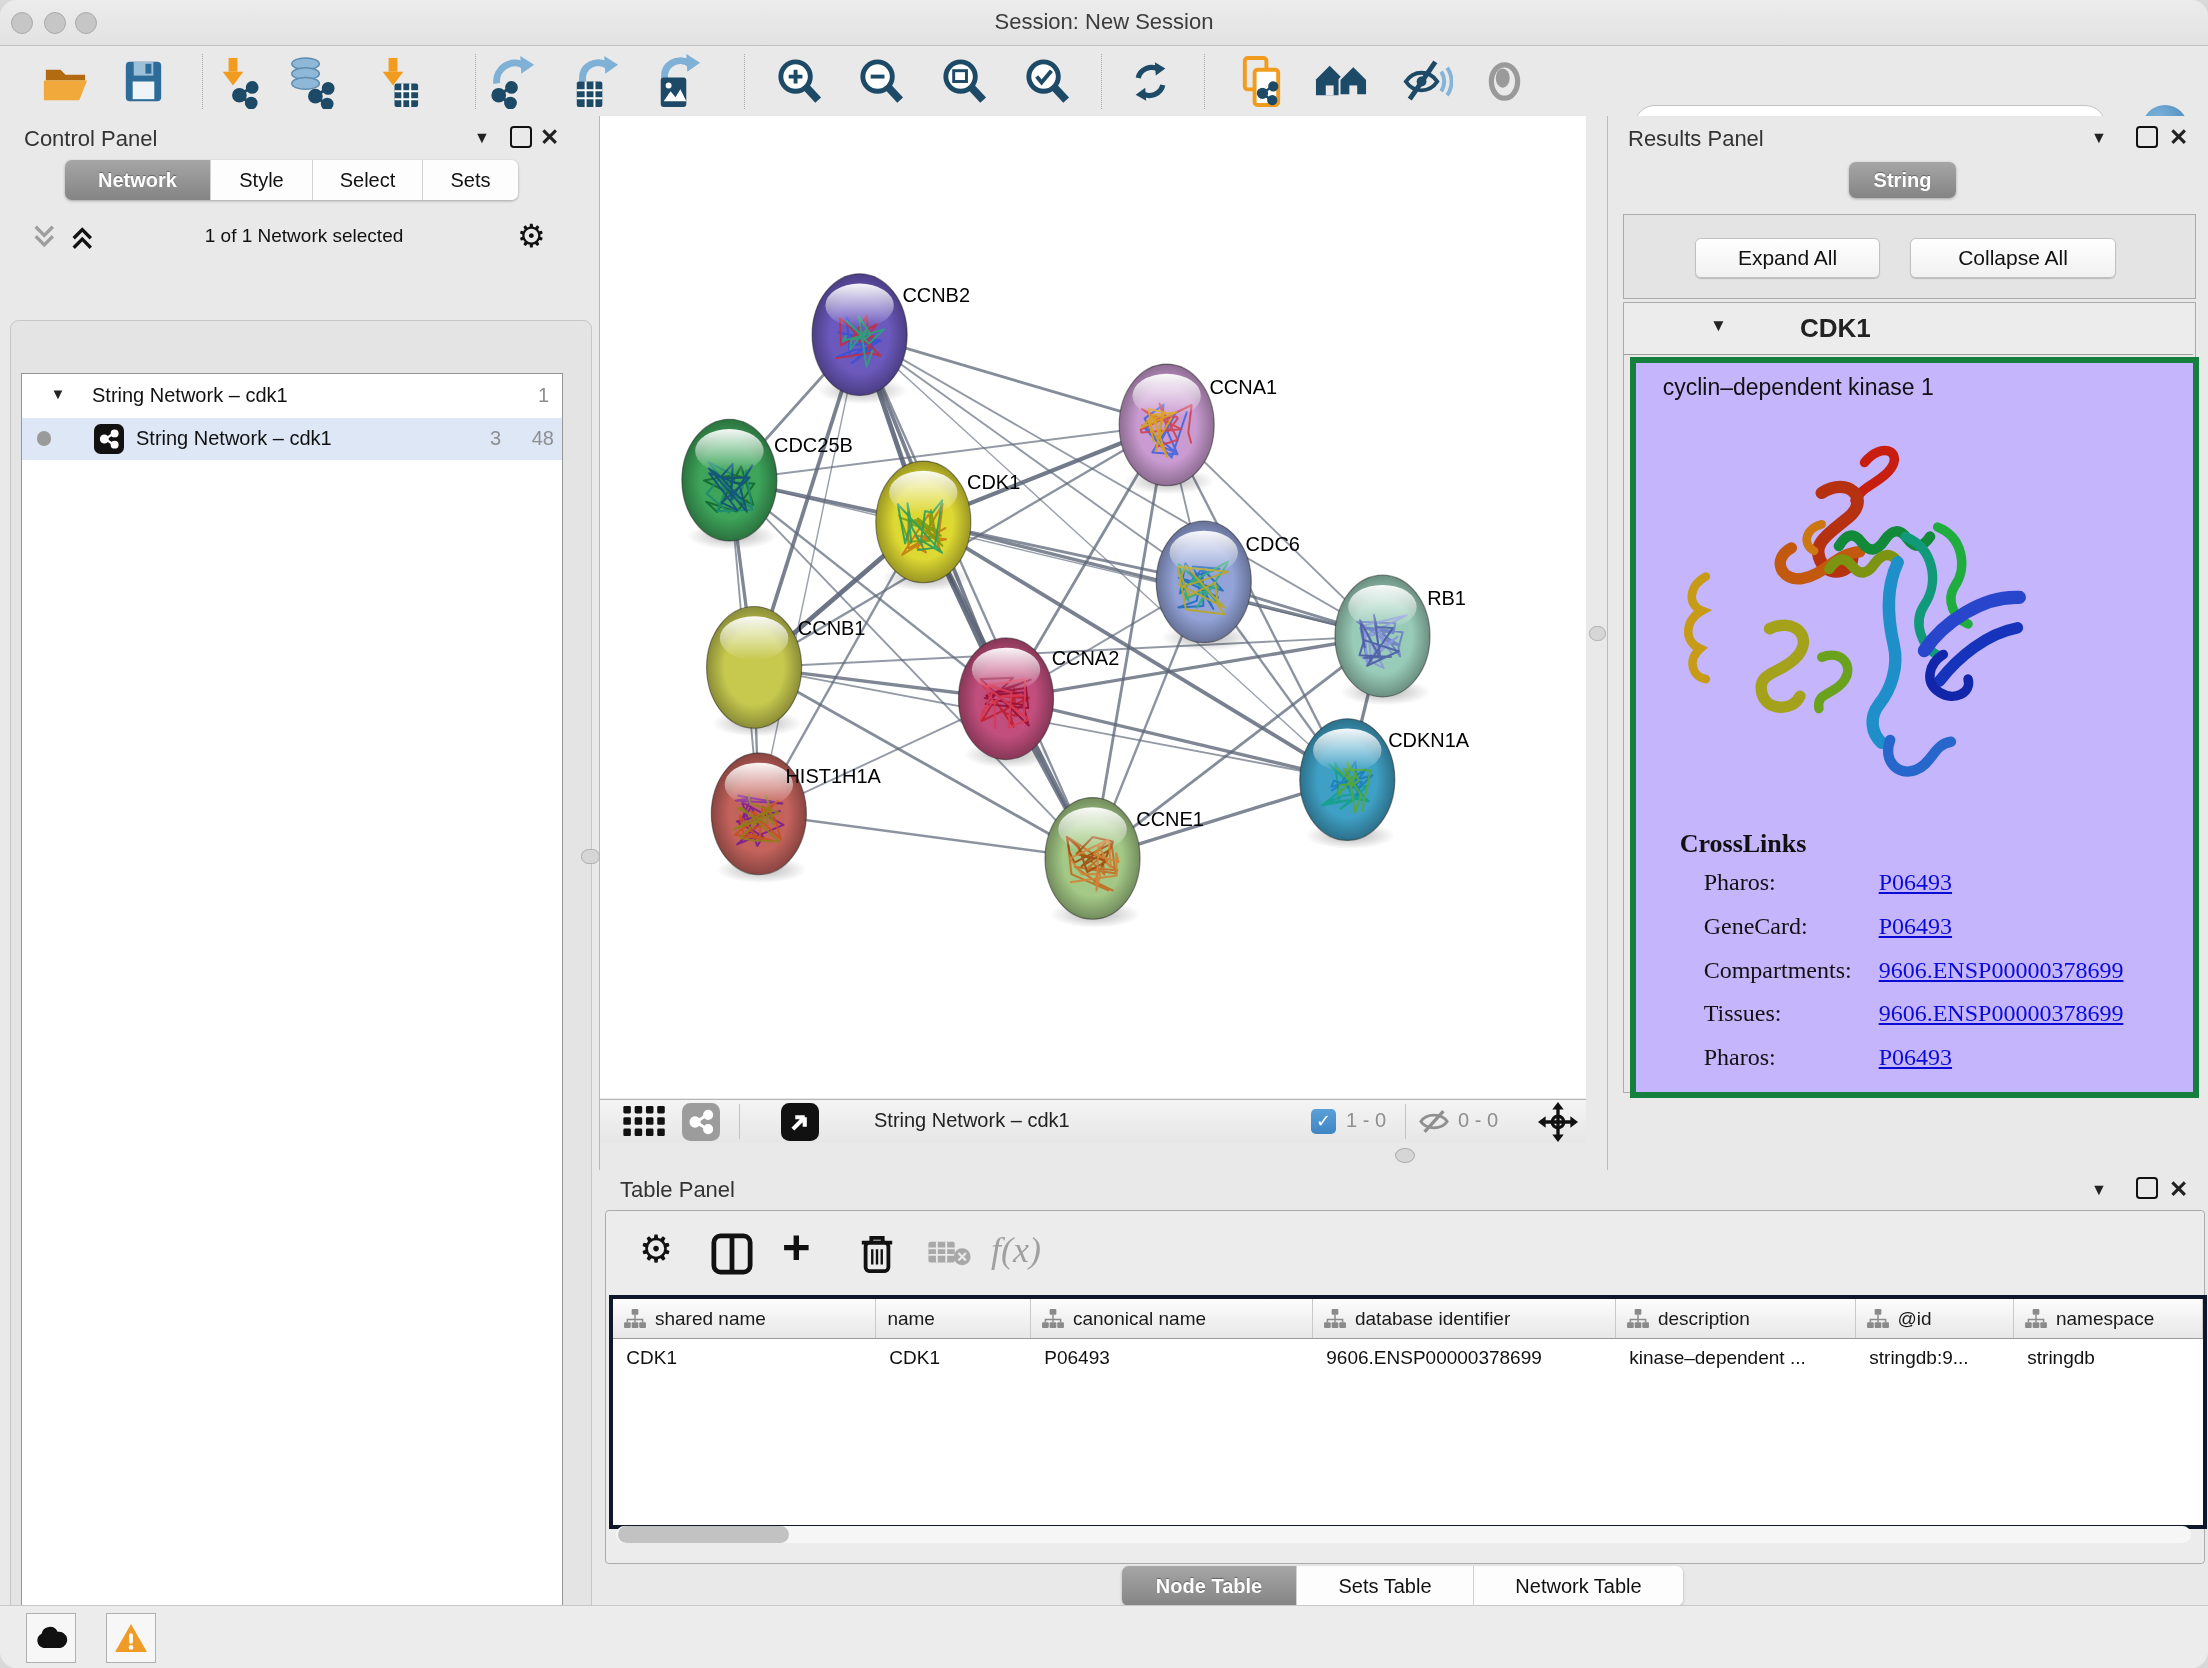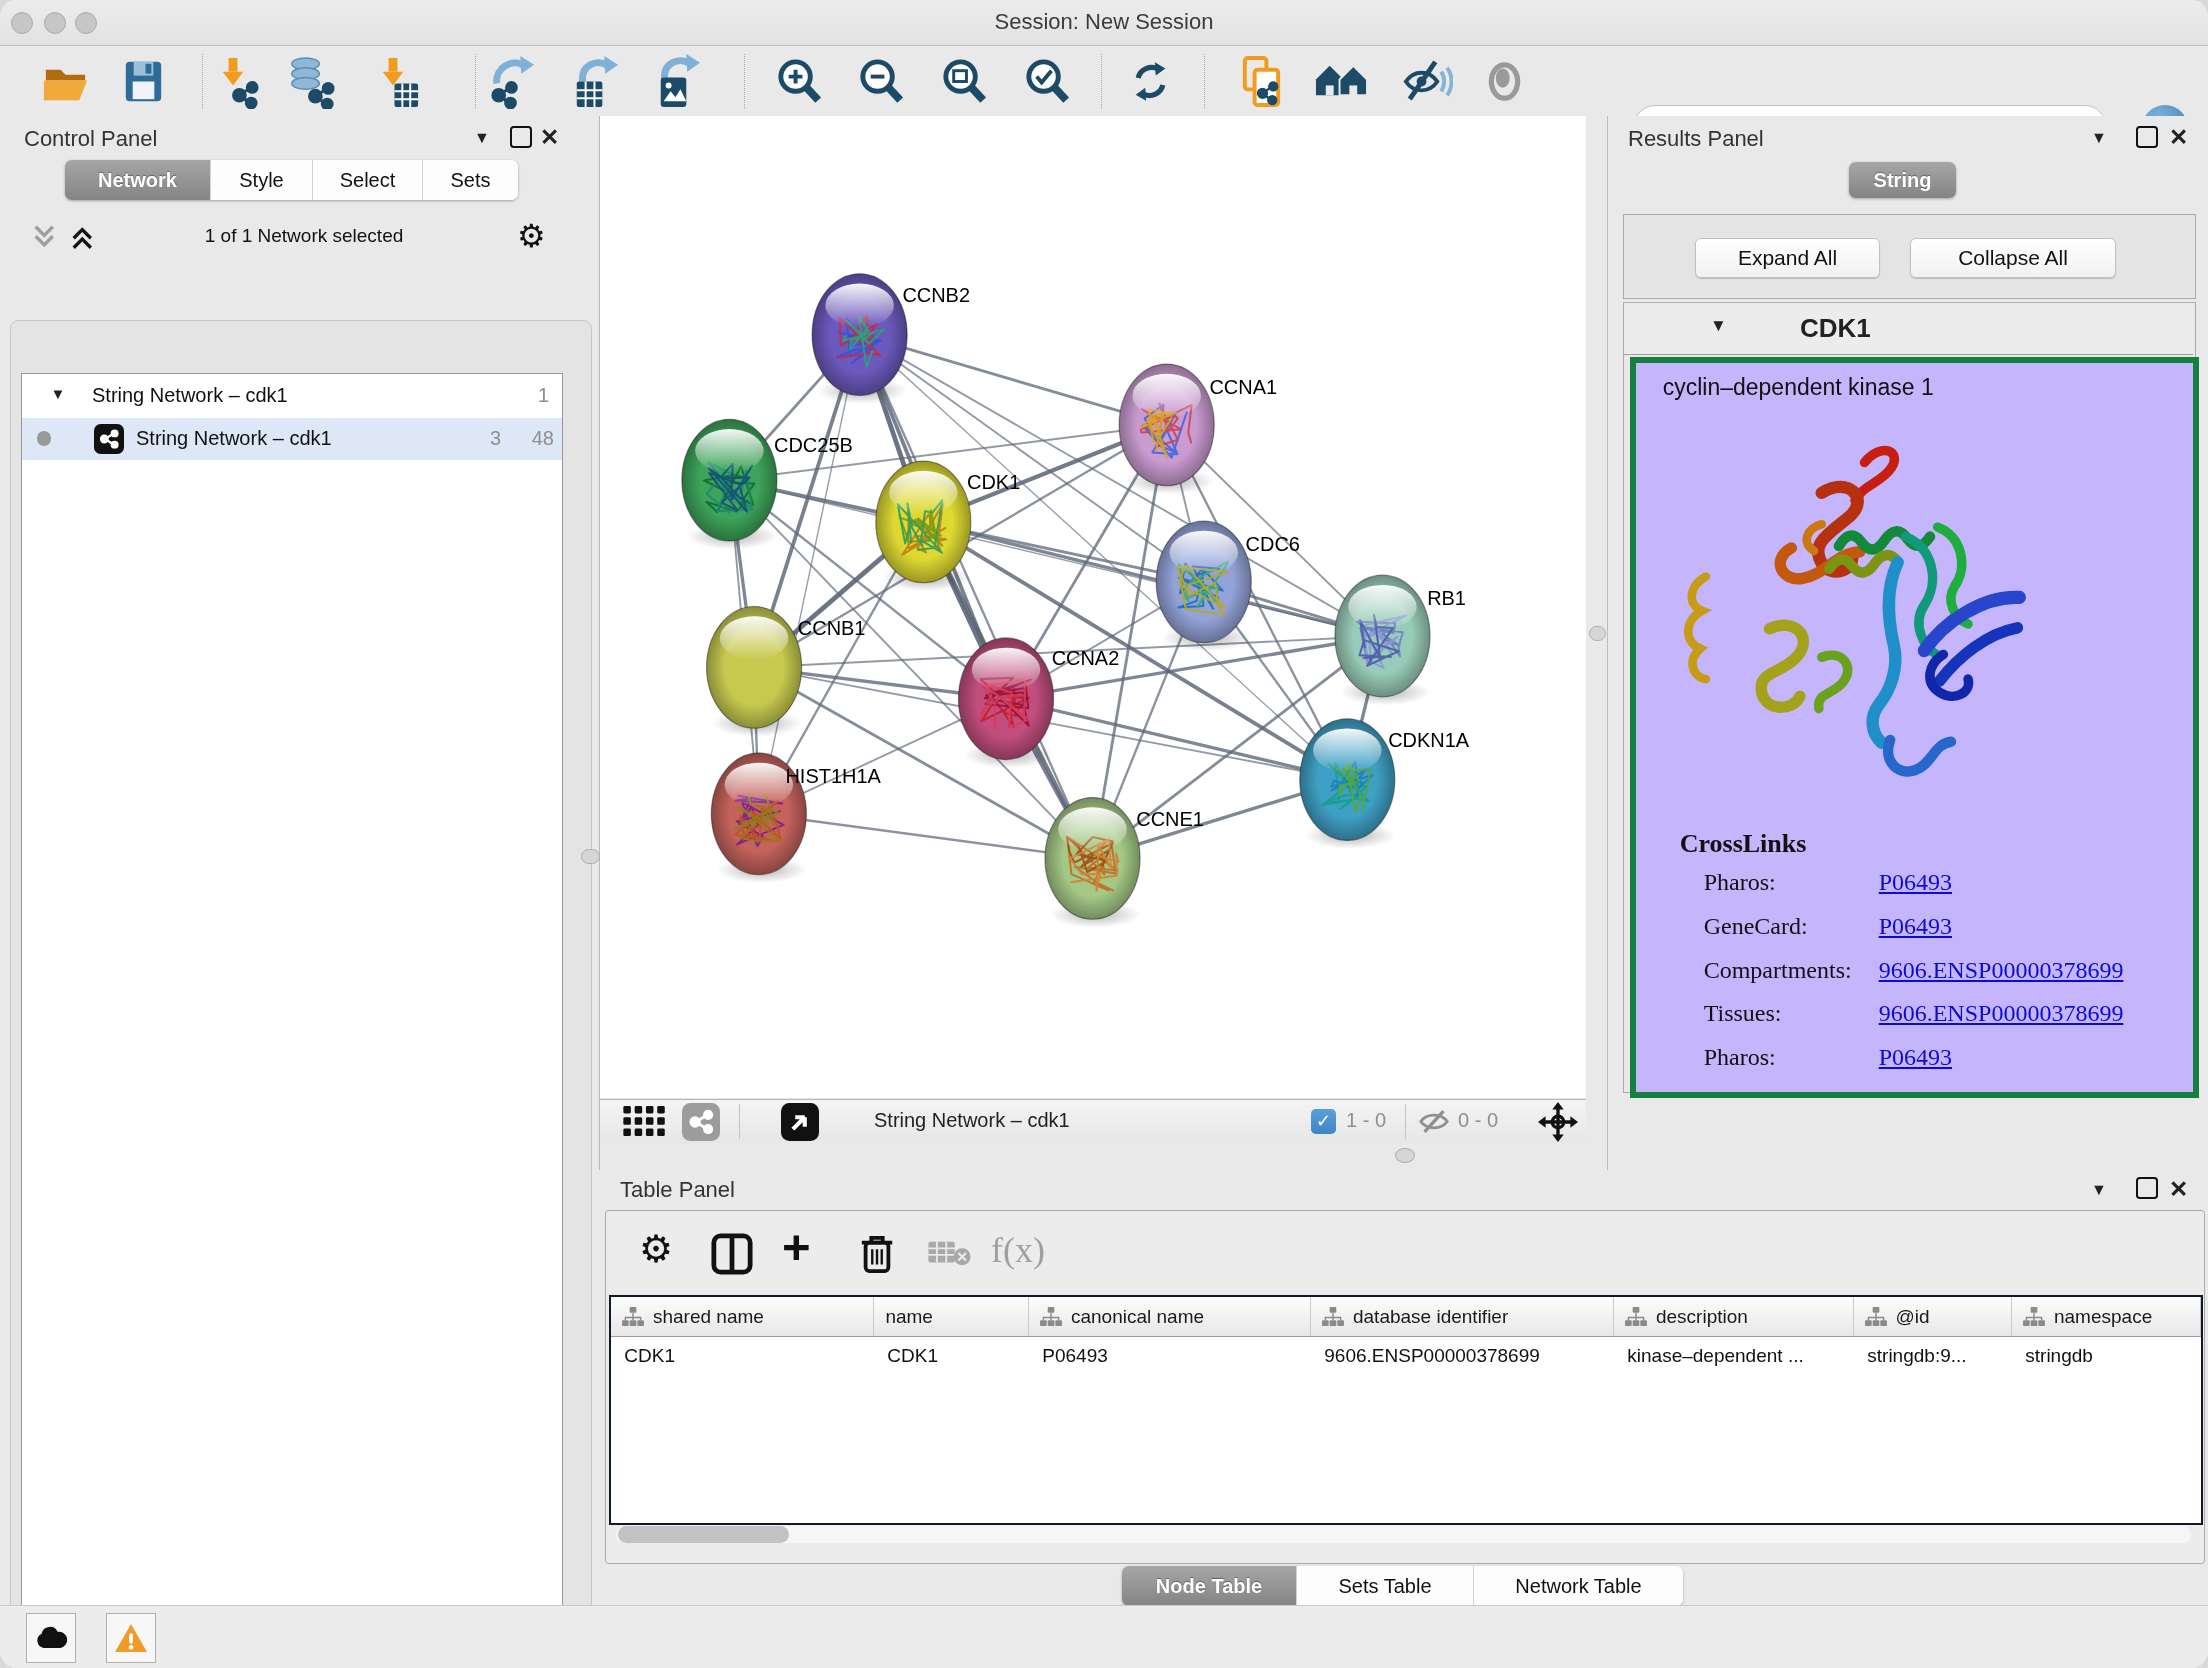--- a/index.html
+++ b/index.html
@@ -43,21 +43,21 @@
   
   #rp{left:1607px;top:116px;width:601px;height:1054px;background:#e9e9e9;border-left:1px solid #bcbcbc;}
   .btn{background:linear-gradient(#ffffff,#f1f1f1);border:1px solid #c0c0c0;border-radius:5.7px;
        font-size:21px;color:#111;text-align:center;box-shadow:0 1px 1px rgba(0,0,0,.18);}
   .serif{font-family:"Liberation Serif",serif;}
   .xl-label{font-size:24px;color:#111;}
   .xl-link{font-size:24px;color:#0b0bd6;text-decoration:underline;}
   
   #tp{left:599px;top:1170px;width:1609px;height:436px;background:#e9e9e9;}
   #tp-box{left:605px;top:1210px;width:1598px;height:352px;background:#ececec;border:1px solid #ababab;border-radius:3.8px;}
-  #tbl{left:609px;top:1295px;width:1590px;height:226px;background:#fff;border:2px solid #0f172a;overflow:hidden;}
+  #tbl{left:609px;top:1295px;width:1590px;height:226px;background:#fff;border:4px solid #0f172a;overflow:hidden;}
   #tbl-head{display:flex;height:39px;background:linear-gradient(#fdfdfd,#e7e7e7);border-bottom:1.9px solid #9c9c9c;}
   .th{display:flex;align-items:center;gap:8.6px;padding-left:11.4px;box-sizing:border-box;
       border-right:1px solid #c9c9c9;font-size:19px;color:#1a1a1a;overflow:hidden;white-space:nowrap;}
   .tr{display:flex;height:38px;align-items:center;}
   .td{padding-left:13.3px;box-sizing:border-box;font-size:19px;color:#111;overflow:hidden;white-space:nowrap;}
   #hscroll{left:616px;top:1526px;width:1575px;height:17px;background:#f6f6f6;border-radius:8.6px;}
   #hthumb{left:618px;top:1526px;width:171px;height:17px;background:#c2c2c2;border-radius:8.6px;}
   .tbl-tabs{display:flex;border-radius:6.7px;overflow:hidden;box-shadow:0 1px 2.9px rgba(0,0,0,.25);}
   
   #statusbar{left:0;top:1605px;width:2208px;height:63px;background:#ececec;border-top:1px solid #c9c9c9;}
@@ -575,21 +575,21 @@
     <path d="M4 10h32M14 10V5h12v5" stroke="#111" stroke-width="4" fill="none"></path>
     <rect x="8" y="10" width="24" height="30" rx="4" fill="none" stroke="#111" stroke-width="4"></rect>
     <path d="M15 17v16M20 17v16M25 17v16" stroke="#111" stroke-width="2.5"></path>
   </svg>
   <svg class="abs" style="left:928px;top:1238px" width="44" height="30" viewBox="0 0 46 32">
     <rect x="0" y="4" width="28" height="22" rx="2" fill="#a8a8a8"></rect>
     <path d="M0 11h28M0 18h28M9 4v22M19 4v22" stroke="#e9e9e9" stroke-width="2"></path>
     <circle cx="36" cy="20" r="9" fill="#a8a8a8"></circle>
       <path d="M32 16l8 8M40 16l-8 8" stroke="#e9e9e9" stroke-width="2.5"></path>
   </svg>
-  <div class="abs serif" style="left:991px;top:1229px;font-size:36px;color:#a0a0a0">f(x)</div>
+  <div class="abs serif" style="left:991px;top:1229px;font-size:36px;font-style:italic;color:#a0a0a0">f(x)</div>
   <div class="abs" id="tbl">
     <div id="tbl-head">
         <div class="th" style="width: 263px; flex: 0 0 263px;">
           <svg width="22" height="20" viewBox="0 0 23 21">
             <g fill="#8a8a8a">
               <rect x="8" y="0" width="7" height="6" rx="1"></rect>
               <rect x="0" y="14" width="7" height="6" rx="1"></rect>
               <rect x="8" y="14" width="7" height="6" rx="1"></rect>
               <rect x="16" y="14" width="7" height="6" rx="1"></rect>
             </g>

